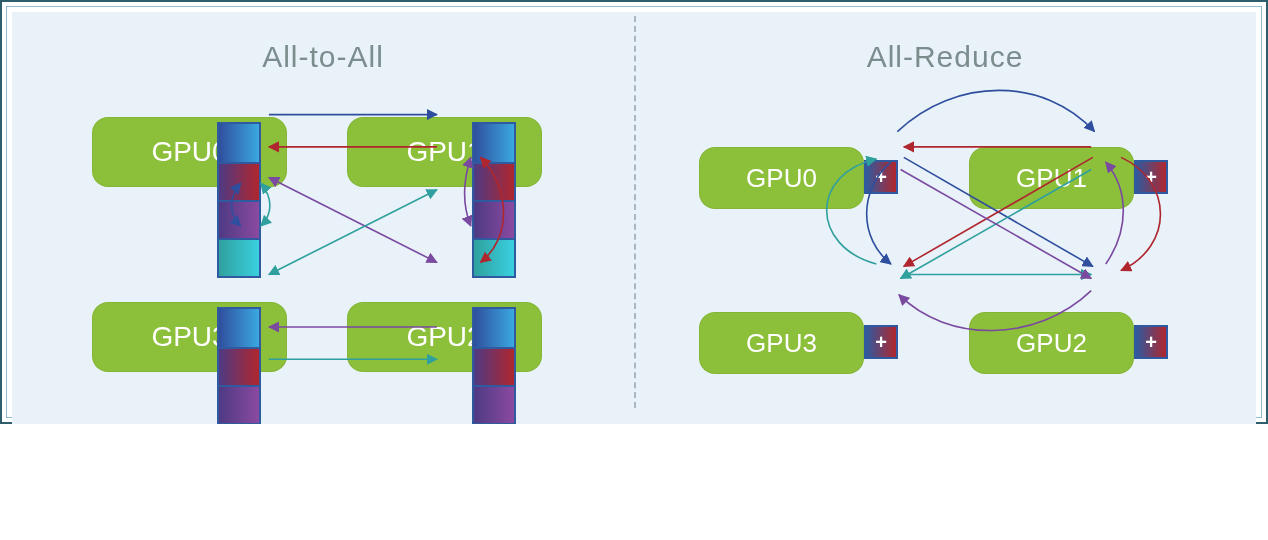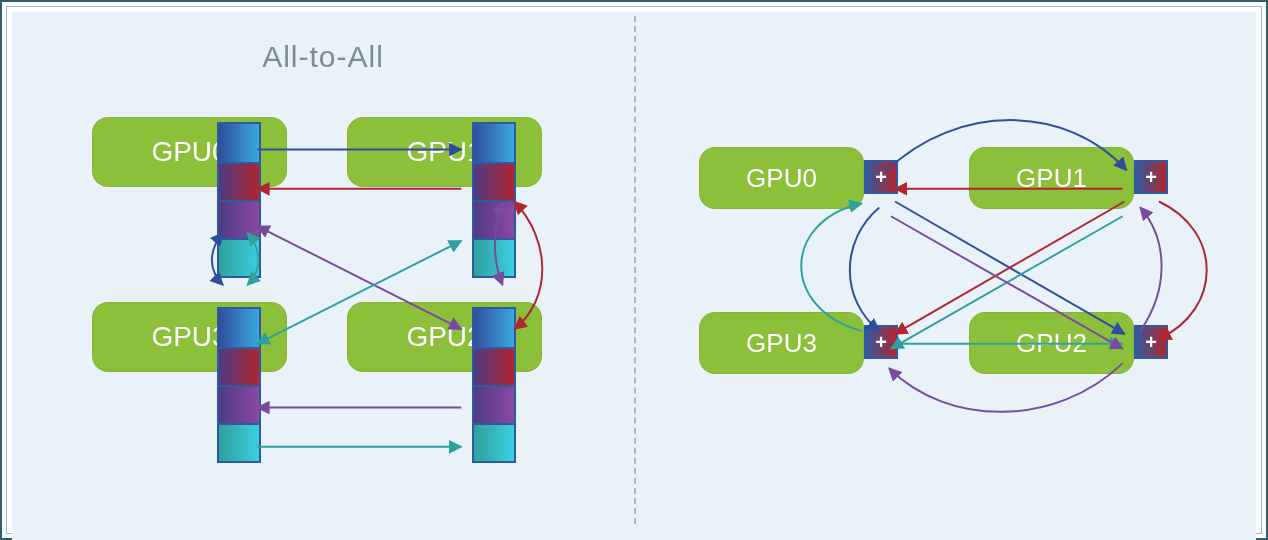--- a/index.html
+++ b/index.html
@@ -1,18 +1,18 @@
 <!DOCTYPE html>
 <html><head>
 <meta charset="utf-8">
 <style>
   * { box-sizing: border-box; }
   body { margin: 0; padding: 0; font-family: Arial, Helvetica, sans-serif; background: #fff; }
   .frame {
-    width: 1268px; height: 540px; margin: 0; border: 2px solid #2e5e6b;
+    width: 1268px; height: 424px; margin: 0; border: 2px solid #2e5e6b;
     display: flex; position: relative; background: #fff;
   }
   .frame-inner { position:absolute; inset:4px; border:1px solid #8fbccc; }
   .panel {
     position: relative; flex: 1 1 50%; height: 100%;
     background: #e9f2f9;
     padding: 0;
   }
   .panel-title {
     text-align: center; font-size: 30px; color: #7b8d8d;
@@ -125,20 +125,21 @@
       <path d="M250,205 L458,310" stroke="#7a4aa0" stroke-width="2" fill="none" marker-start="url(#m-purple)" marker-end="url(#m-purple)"></path>
 
       <path d="M250,325 L458,220" stroke="#2fa09e" stroke-width="2" fill="none" marker-start="url(#m-teal)" marker-end="url(#m-teal)"></path>
 
       <path d="M458,390 L250,390" stroke="#7a4aa0" stroke-width="2" fill="none" marker-end="url(#m-purple)"></path>
       <path d="M250,430 L458,430" stroke="#2fa09e" stroke-width="2" fill="none" marker-end="url(#m-teal)"></path>
     </svg>
   </div>
 
   <div class="panel" style="margin:10px 10px 10px 0;">
+    <div class="panel-title">All-Reduce</div>
 
     <div class="gpu" style="left:65px; top:135px; width:165px; height:62px; font-size:26px;">
       <span>GPU0</span>
     </div>
     <div class="gpu" style="left:335px; top:135px; width:165px; height:62px; font-size:26px;">
       <span>GPU1</span>
     </div>
     <div class="gpu" style="left:335px; top:300px; width:165px; height:62px; font-size:26px;">
       <span>GPU2</span>
     </div>

